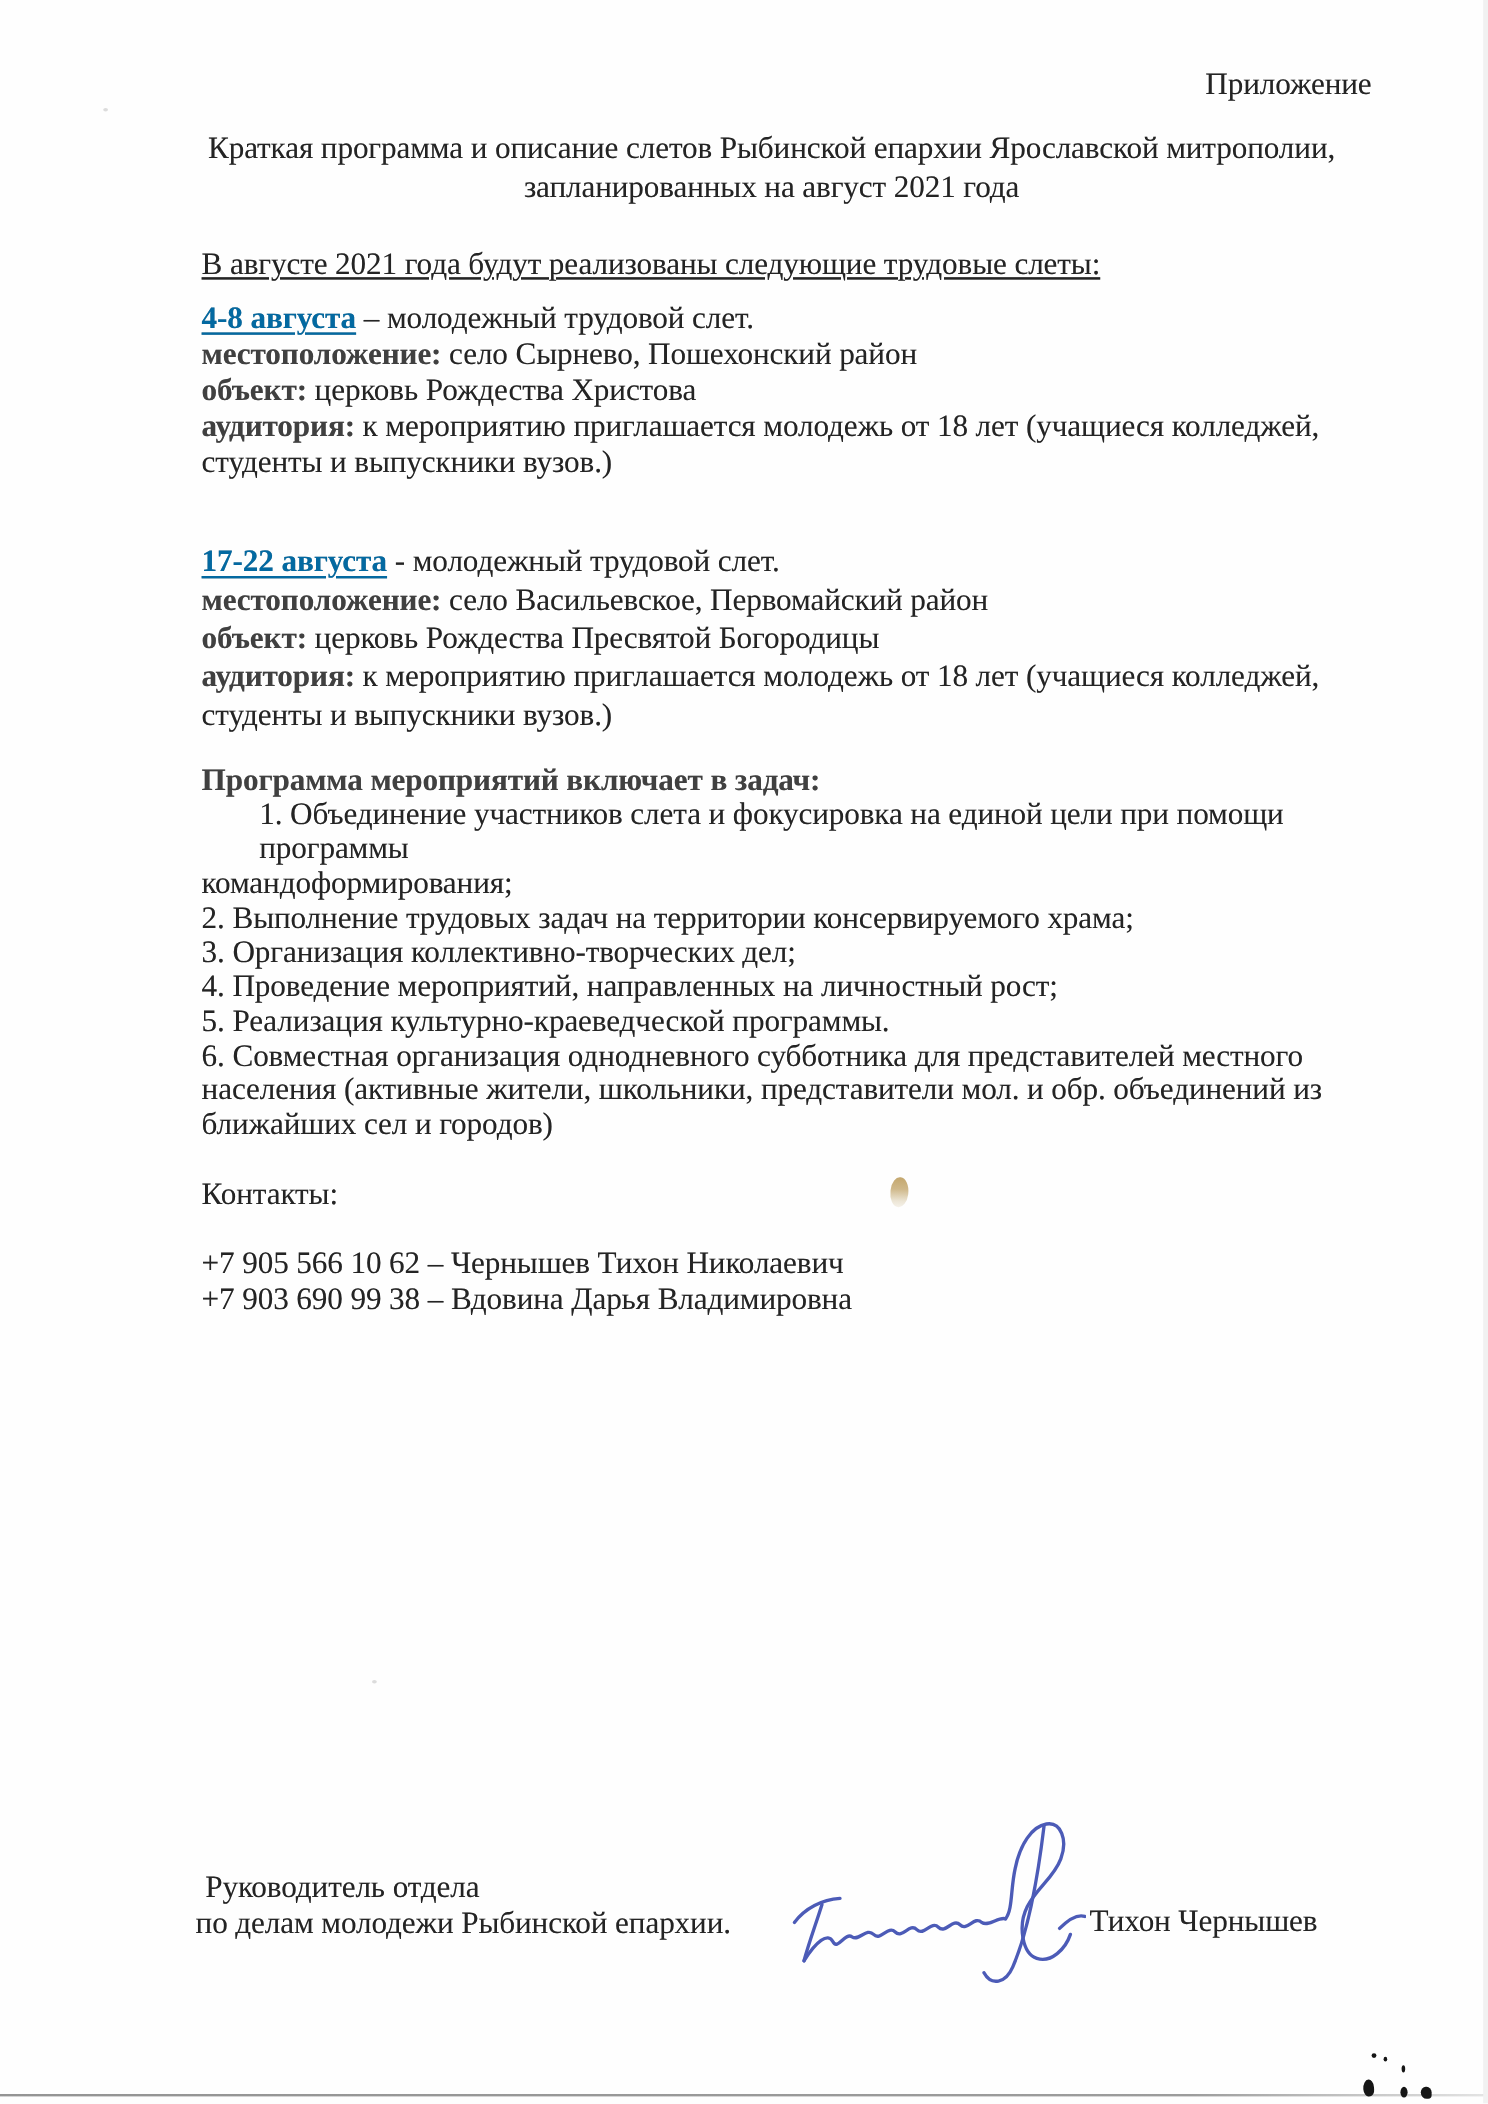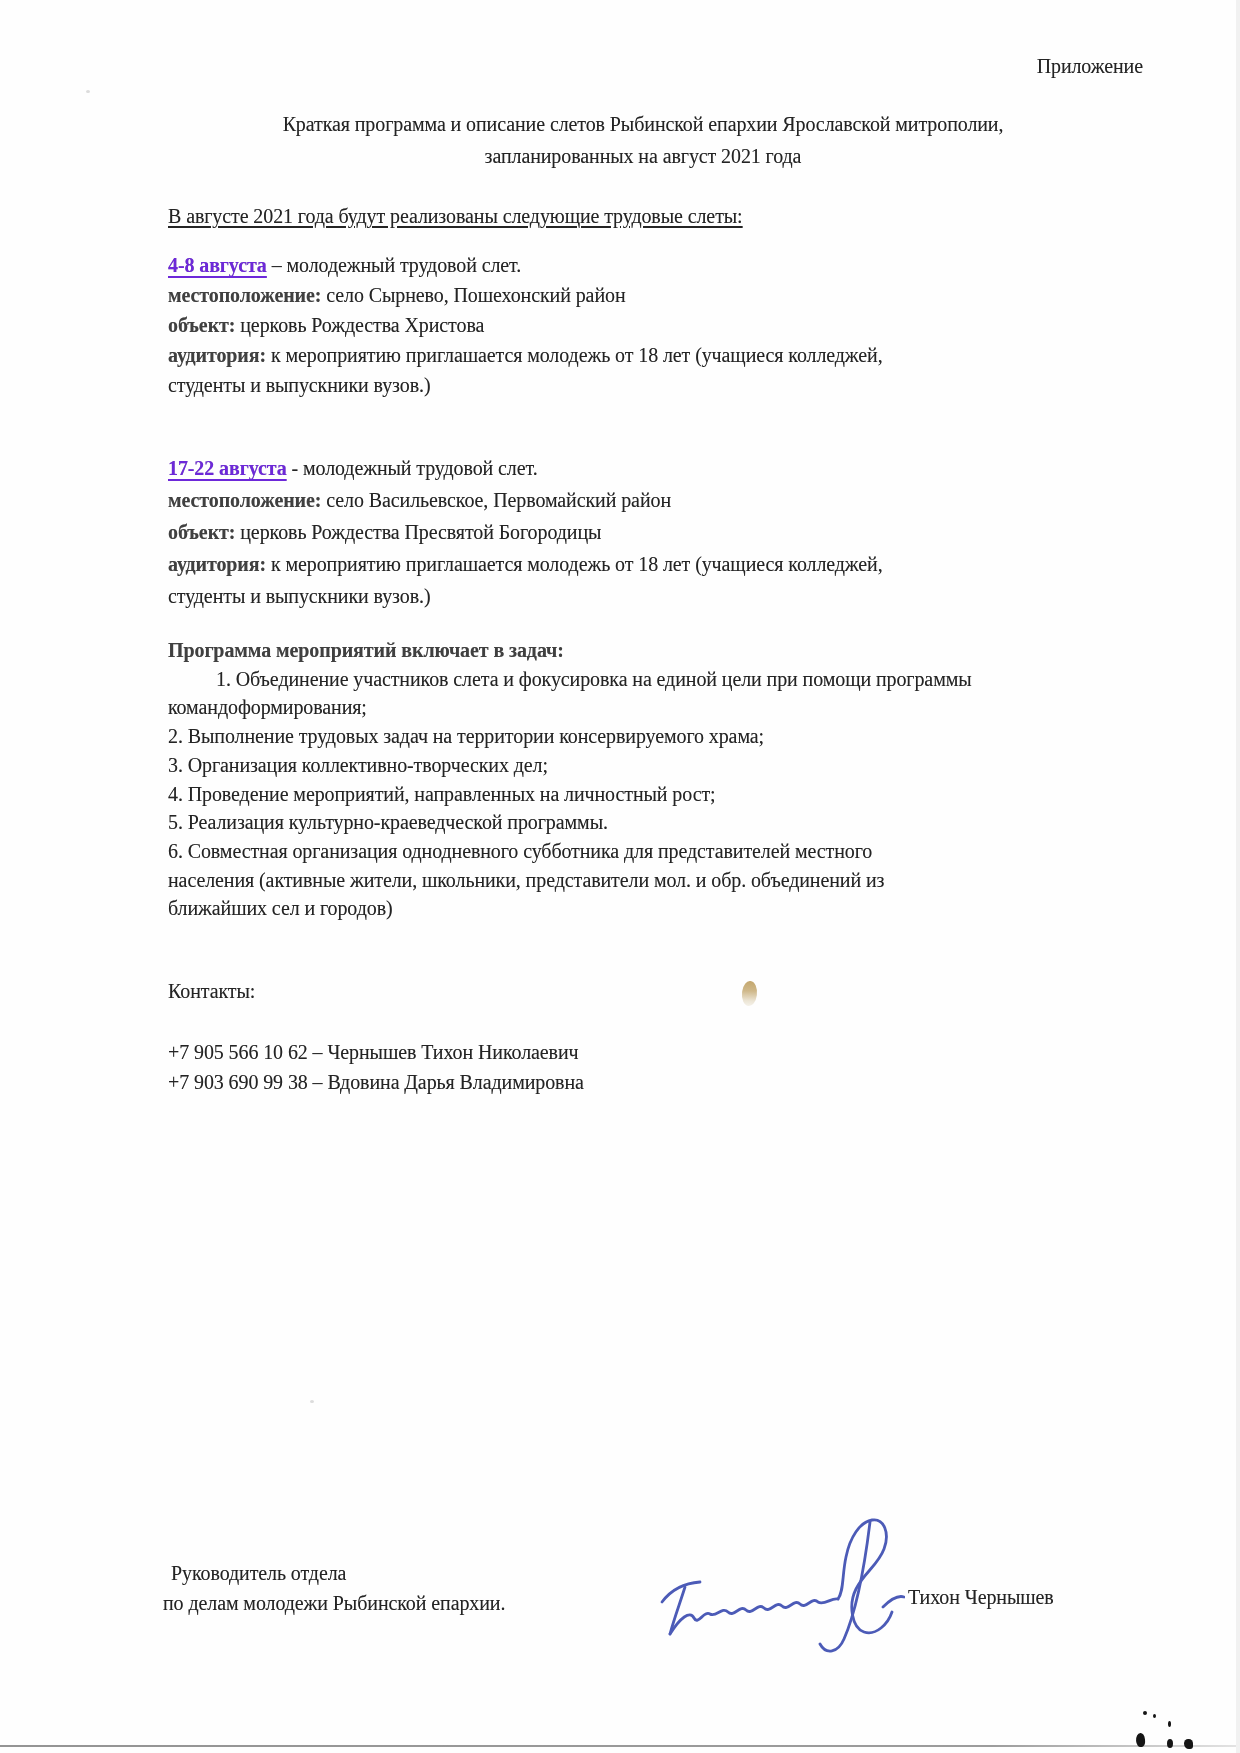--- a/index.html
+++ b/index.html
@@ -3,30 +3,30 @@
 <meta charset="utf-8">
 <style>
   html,body{margin:0;padding:0;}
   body{
     width:1240px;height:1753px;position:relative;overflow:hidden;
     background:#fefefe;
     font-family:"Liberation Serif","DejaVu Serif",serif;
     color:#242424;
   }
   .abs{position:absolute;}
-  .txt{font-size:20px;letter-spacing:-0.1px;text-shadow:0 0 0.5px rgba(40,40,40,0.35);}
+  .txt{font-size:26px;letter-spacing:-0.1px;text-shadow:0 0 0.5px rgba(40,40,40,0.35);}
   .appendix{top:55px;right:97px;}
   .title-block{top:108px;left:158px;width:970px;text-align:center;line-height:32px;}
   .intro-block{top:205px;left:168px;}
   .u{text-decoration:underline;text-underline-offset:3px;text-decoration-thickness:1.5px;}
   .camp{left:168px;width:985px;}
   .camp-1{top:250px;line-height:30px;}
   .camp-2{top:452px;line-height:32px;}
   .lbl{font-weight:bold;color:#404040;}
-  .dates{font-weight:bold;color:#6d28d9;text-decoration:underline;text-underline-offset:4px;text-decoration-thickness:1.5px;}
+  .dates{font-weight:bold;color:#0369a1;text-decoration:underline;text-underline-offset:4px;text-decoration-thickness:1.5px;}
   .program{top:636px;left:168px;width:990px;line-height:28.7px;}
   .program-lines > div:first-child{padding-left:7px;margin-left:41px;}
   .contacts-heading{top:980px;left:168px;}
   .phones{top:1038px;left:168px;line-height:29.5px;}
   .footer-role{top:1558px;left:163px;line-height:30px;}
   .footer-role > div:first-child{padding-left:8px;}
   .signer{top:1586px;left:908px;}
   .signature-svg{top:1505px;left:645px;width:260px;height:158px;}
   .smudge{top:981px;left:742px;width:15px;height:25px;
     background:linear-gradient(175deg,#c3a66c 0%,#cfb88a 40%,#ece5d5 78%,#f6f3ec 100%);

